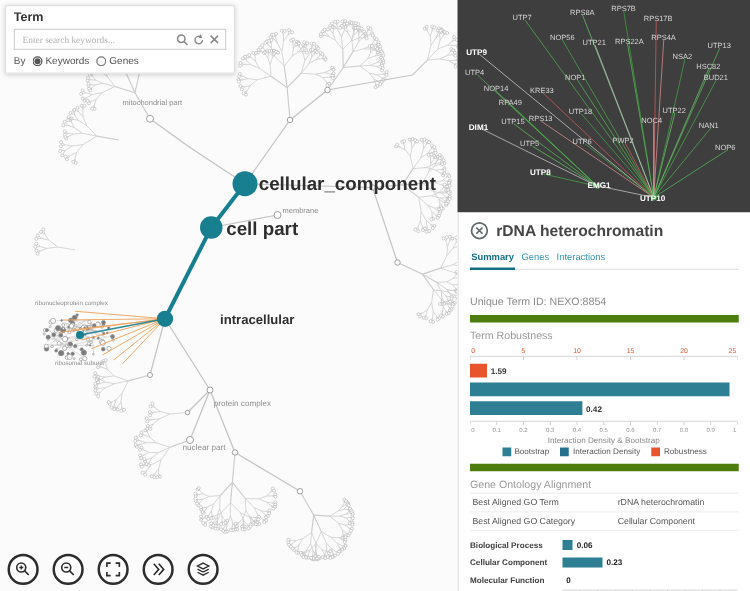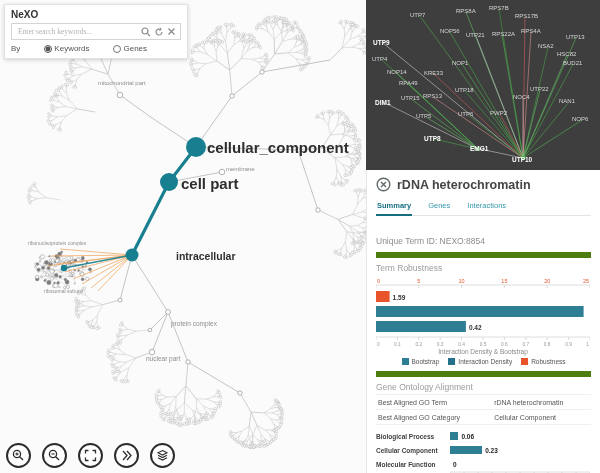--- a/index.html
+++ b/index.html
@@ -13,41 +13,41 @@
   .tree-label{position:absolute;white-space:nowrap;color:#8d8d8d}
   .main-label{position:absolute;white-space:nowrap;color:#2e2e2e;font-weight:600}
 
   
   .search-panel{position:absolute;left:4px;top:4px;width:184px;background:#fff;border:1px solid #e2e2e2;box-shadow:0 1px 4px rgba(0,0,0,.18);padding:4px 6px 5px;box-sizing:border-box}
   .app-title{font-size:10px;font-weight:bold;color:#333;margin-bottom:3px}
   .search-box{display:flex;align-items:center;gap:3px;border:1px solid #d4d4d4;background:#fff;padding:2px 4px}
   .search-box input{border:0;outline:0;flex:1;min-width:0;font-size:7.5px;color:#333;font-family:Liberation Serif, serif;background:transparent}
   .search-box input::placeholder{color:#b0b0b0}
   .sicon{display:inline-flex;cursor:pointer}
-  .search-by{display:flex;align-items:flex-start;gap:24px;font-size:8px;color:#555;margin-top:4px}
+  .search-by{display:flex;align-items:flex-start;gap:6px;font-size:8px;color:#555;margin-top:4px}
   .search-by label{display:flex;align-items:center;gap:2px;cursor:pointer}
   .search-by input{width:8px;height:8px;margin:0;accent-color:#555}
 
   
   .controls{position:absolute;left:6px;bottom:5px;display:flex;gap:11px}
   .ctrl{width:21px;height:21px;border-radius:50%;border:2px solid #2d2d2d;background:rgba(255,255,255,.92);display:flex;align-items:center;justify-content:center;padding:0;cursor:pointer;box-sizing:content-box}
 
   
   .network-panel{position:absolute;left:366px;top:0;width:234px;height:170px;background:#3e3e3e;overflow:hidden}
   #net-svg{position:absolute;left:0;top:0}
   #net-labels{position:absolute;left:0;top:0;width:100%;height:100%}
   .net-label{position:absolute;font-size:6px;color:#d6d6d6;white-space:nowrap;cursor:pointer}
   .net-label.bold{color:#fff;font-weight:bold;font-size:6.5px}
 
   
   .detail-panel{position:absolute;left:366px;top:170px;width:234px;height:303px;background:#fff;border-left:1px solid #e6e6e6;box-sizing:border-box;padding:7px 9px 0;overflow:hidden}
   .detail-header{display:flex;align-items:center;gap:6px}
   .close-btn{display:inline-flex;cursor:pointer}
   .detail-title{font-size:12.5px;color:#454545;font-weight:bold}
-  .tabs{display:flex;gap:15px;border-bottom:1px solid #e4e4e4;margin-top:6px}
+  .tabs{display:flex;gap:4px;border-bottom:1px solid #e4e4e4;margin-top:6px}
   .tab{font-size:7.5px;color:#3596ab;padding:3px 1px 4px;cursor:pointer}
   .tab.active{color:#156f80;border-bottom:2px solid #156f80;margin-bottom:-1px;font-weight:bold}
   .term-id{font-size:8.5px;color:#8c8c8c;margin-top:20px}
   .sec-title{font-size:8.5px;color:#9b9b9b;margin-top:5px}
   .sep-top{border-top:6px solid #4d7c0f;padding-top:5px;margin-top:6px}
   #chart1-svg{display:block;margin-top:2px}
   .legend{display:flex;justify-content:center;gap:9px;margin-top:1px}
   .legend-item{display:flex;align-items:center;gap:3px;font-size:6.5px;color:#555}
   .legend-sq{width:7px;height:7px;display:inline-block}
   .alignment-table{width:100%;border-collapse:collapse;margin-top:2px}
@@ -2030,21 +2030,21 @@
         <span class="main-label" style="left: 141px; top: 250px; font-size: 10.5px; padding-left: 35px;">intracellular</span>
         <span class="tree-label" style="left: 98px; top: 80px; font-size: 6px;">mitochondrial part</span>
         <span class="tree-label" style="left: 226px; top: 166px; font-size: 6px;">membrane</span>
         <span class="tree-label" style="left: 171px; top: 320px; font-size: 6.5px;">protein complex</span>
         <span class="tree-label" style="left: 146px; top: 355px; font-size: 6.5px;">nuclear part</span>
         <span class="tree-label" style="left: 28px; top: 240px; font-size: 5px;">ribonucleoprotein complex</span>
         <span class="tree-label" style="left: 44px; top: 288px; font-size: 5px;">ribosomal subunit</span>
       </div>
 
     <div class="search-panel">
-      <div class="app-title">NeXO</div>
+      <div class="app-title">Term</div>
       <div class="search-box">
         <input type="text" placeholder="Enter search keywords..." style="">
         <span class="sicon">
           <svg width="10" height="10" viewBox="0 0 10 10">
               <circle cx="4" cy="4" r="3" fill="none" stroke="#888" stroke-width="1.2"></circle>
               <line x1="6.3" y1="6.3" x2="9" y2="9" stroke="#888" stroke-width="1.2"></line>
             </svg>
         </span>
         <span class="sicon">
           <svg width="10" height="10" viewBox="0 0 10 10">

